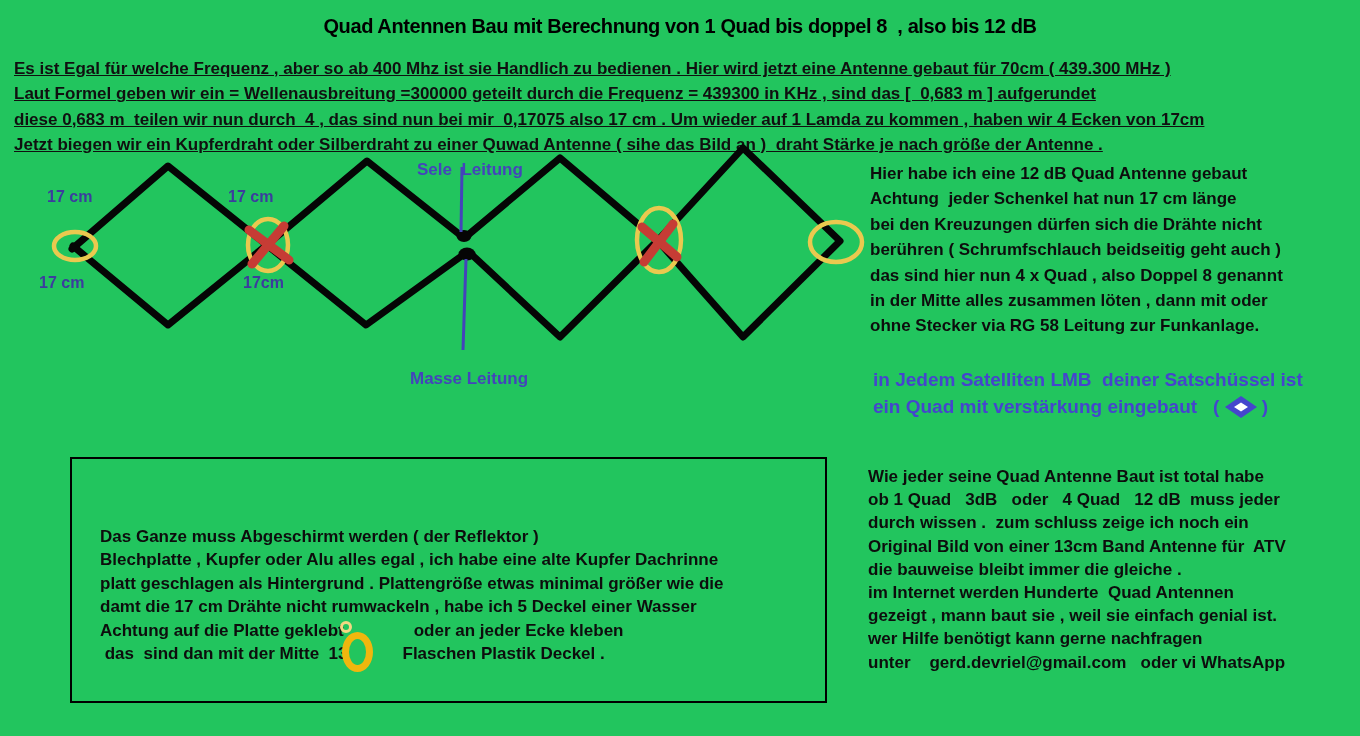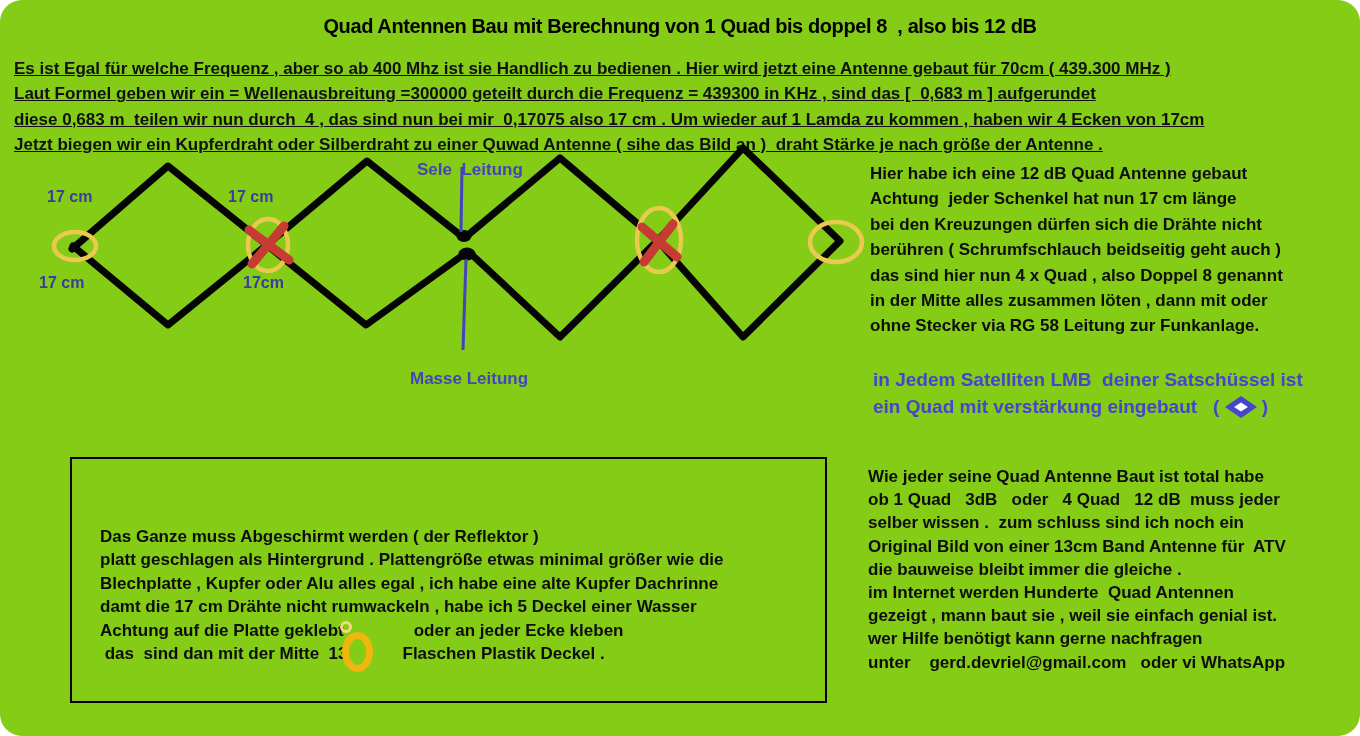--- a/index.html
+++ b/index.html
@@ -1,18 +1,18 @@
 <!DOCTYPE html>
 <html><head>
 <meta charset="utf-8">
 <style>
   html,body{margin:0;padding:0;background:#fff;}
   #page{
-    position:relative;width:1360px;height:736px;background:#84cc16;overflow:hidden;
-    font-family:"Liberation Sans","DejaVu Sans",sans-serif;font-weight:bold;color:#0d0d0d;border-radius:22px;
+    position:relative;width:1360px;height:736px;background:#22c55e;overflow:hidden;
+    font-family:"Liberation Sans","DejaVu Sans",sans-serif;font-weight:bold;color:#0d0d0d;
   }
   .abs{position:absolute;}
   .pre{white-space:pre;}
   #title{
     left:0;right:0;top:15px;text-align:center;font-size:20px;letter-spacing:-0.4px;color:#000;
   }
   #intro{left:14px;top:56px;font-size:17px;line-height:25.4px;color:#101010;text-decoration:underline;}
   #diagram-svg{left:0;top:0;z-index:1;}
   .dim-label{font-size:16px;color:#3c3c9e;z-index:2;}
   .feed-label{font-size:17px;color:#4444bb;z-index:2;}
@@ -107,34 +107,34 @@
         <polygon points="16,0 32,11 16,22 0,11" fill="#4545cd"></polygon>
         <polygon points="16,6.5 23,11 16,15.5 9,11" fill="#ffffff"></polygon>
       </svg>
       <span class="pre"> )</span>
     </div>
   </div>
 
   <div id="block-c" class="abs">
     <div class="pre">Wie jeder seine Quad Antenne Baut ist total habe</div>
     <div class="pre">ob 1 Quad   3dB   oder   4 Quad   12 dB  muss jeder</div>
-    <div class="pre">selber wissen .  zum schluss sind ich noch ein</div>
+    <div class="pre">durch wissen .  zum schluss zeige ich noch ein</div>
     <div class="pre">Original Bild von einer 13cm Band Antenne für  ATV</div>
     <div class="pre">die bauweise bleibt immer die gleiche .</div>
     <div class="pre">im Internet werden Hunderte  Quad Antennen</div>
     <div class="pre">gezeigt , mann baut sie , weil sie einfach genial ist.</div>
     <div class="pre">wer Hilfe benötigt kann gerne nachfragen</div>
     <div class="pre">unter    gerd.devriel@gmail.com   oder vi WhatsApp</div>
   </div>
 
   <div id="reflector-box" class="abs">
     <div id="box-text">
       <div class="pre">Das Ganze muss Abgeschirmt werden ( der Reflektor )</div>
+      <div class="pre">Blechplatte , Kupfer oder Alu alles egal , ich habe eine alte Kupfer Dachrinne</div>
       <div class="pre">platt geschlagen als Hintergrund . Plattengröße etwas minimal größer wie die</div>
-      <div class="pre">Blechplatte , Kupfer oder Alu alles egal , ich habe eine alte Kupfer Dachrinne</div>
       <div class="pre">damt die 17 cm Drähte nicht rumwackeln , habe ich 5 Deckel einer Wasser</div>
       <div>
         <span class="pre">Achtung auf die Platte geklebt</span><span class="spacer" style="width:70px;"></span><span class="pre">oder an jeder Ecke kleben</span>
       </div>
       <div>
         <span class="pre"> das  sind dan mit der Mitte  13</span><span class="spacer" style="width:55px;"></span><span class="pre">Flaschen Plastik Deckel .</span>
       </div>
     </div>
   </div>
 

